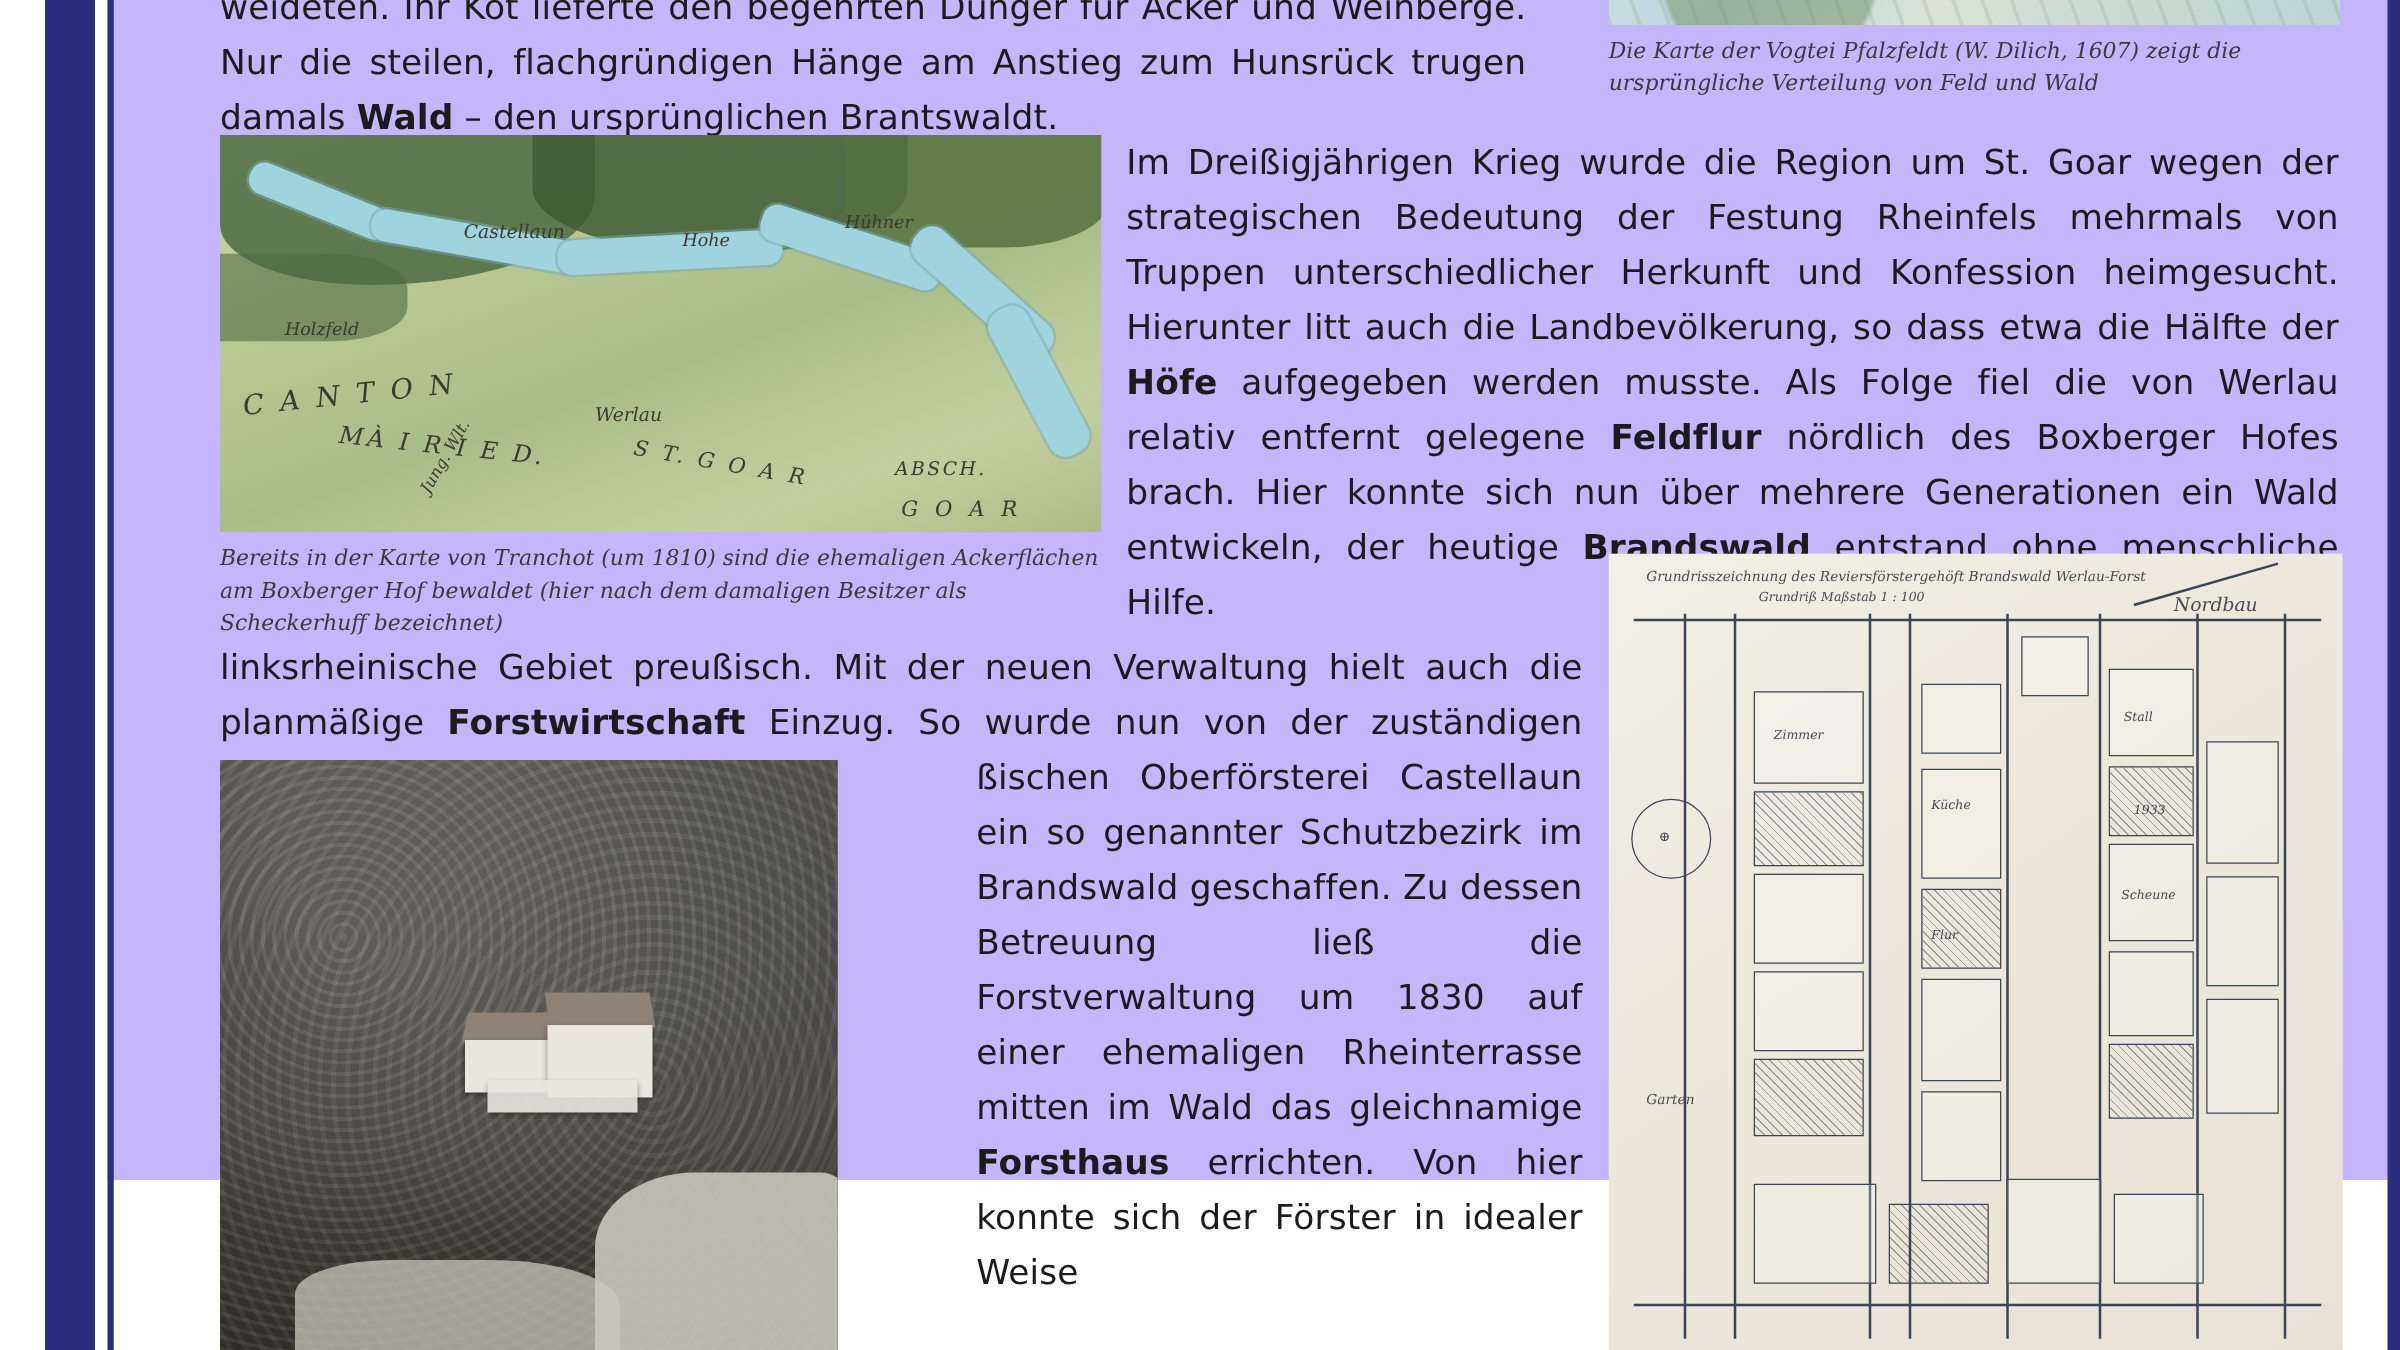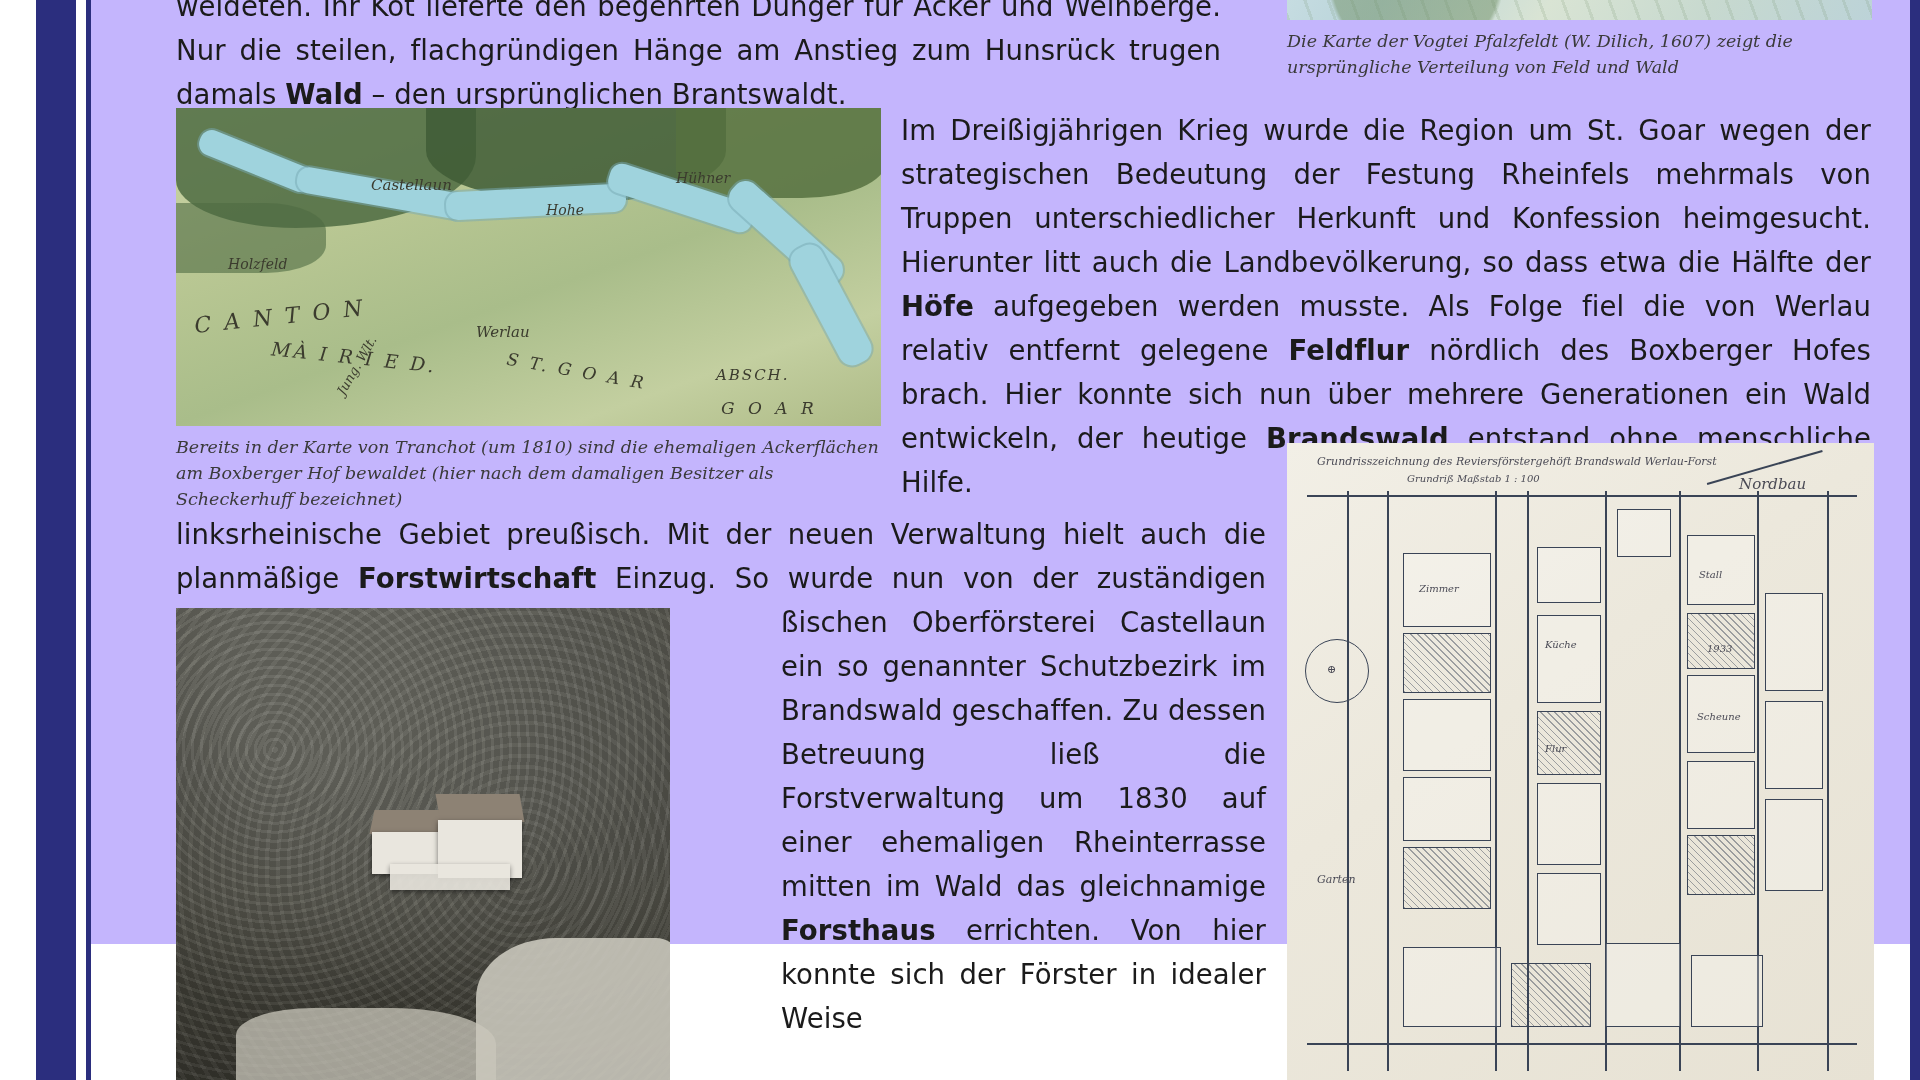--- a/index.html
+++ b/index.html
@@ -290,21 +290,21 @@
         <div class="mt-forest" style="left:250px;top:-10px;width:300px;height:105px;border-radius:0 0 50% 50%;background:#3f5c36;"></div>
         <div class="mt-forest" style="left:500px;top:0;width:210px;height:90px;background:#56713f;border-radius:0 0 40% 30%;"></div>
         <div class="mt-forest" style="left:0;top:95px;width:150px;height:70px;border-radius:0 40% 40% 0;opacity:.6;"></div>
         <div class="mt-river" style="left:20px;top:40px;width:120px;height:26px;transform:rotate(22deg);border-radius:12px;"></div>
         <div class="mt-river" style="left:120px;top:72px;width:170px;height:26px;transform:rotate(10deg);border-radius:12px;"></div>
         <div class="mt-river" style="left:270px;top:80px;width:180px;height:28px;transform:rotate(-3deg);border-radius:12px;"></div>
         <div class="mt-river" style="left:430px;top:75px;width:150px;height:30px;transform:rotate(18deg);border-radius:12px;"></div>
         <div class="mt-river" style="left:540px;top:110px;width:140px;height:32px;transform:rotate(42deg);border-radius:14px;"></div>
         <div class="mt-river" style="left:590px;top:180px;width:130px;height:34px;transform:rotate(62deg);border-radius:14px;"></div>
         <div class="mt-label" style="left:195px;top:68px;font-size:15px;">Castellaun</div>
-        <div class="mt-label" style="left:370px;top:94px;font-size:14px;text-align:right;">Hohe</div>
+        <div class="mt-label" style="left:370px;top:77px;font-size:14px;text-align:right;">Hohe</div>
         <div class="mt-label" style="left:500px;top:62px;font-size:14px;">Hühner</div>
         <div class="mt-label" style="left:52px;top:148px;font-size:14px;">Holzfeld</div>
         <div class="mt-label" style="left:18px;top:196px;font-size:22px;letter-spacing:3px;transform:rotate(-6deg);">C A N T O N</div>
         <div class="mt-label" style="left:95px;top:238px;font-size:19px;letter-spacing:3px;transform:rotate(6deg);">MÀ I R I E  D.</div>
         <div class="mt-label" style="left:300px;top:215px;font-size:15px;">Werlau</div>
         <div class="mt-label" style="left:330px;top:253px;font-size:17px;letter-spacing:3px;transform:rotate(10deg);">S T.  G O A R</div>
         <div class="mt-label" style="left:540px;top:258px;font-size:15px;letter-spacing:2px;">ABSCH.</div>
         <div class="mt-label" style="left:545px;top:290px;font-size:17px;letter-spacing:4px;">G O A R</div>
         <div class="mt-label" style="left:148px;top:250px;font-size:13px;transform:rotate(-60deg);">Jung. Wlt.</div>
       </div>

